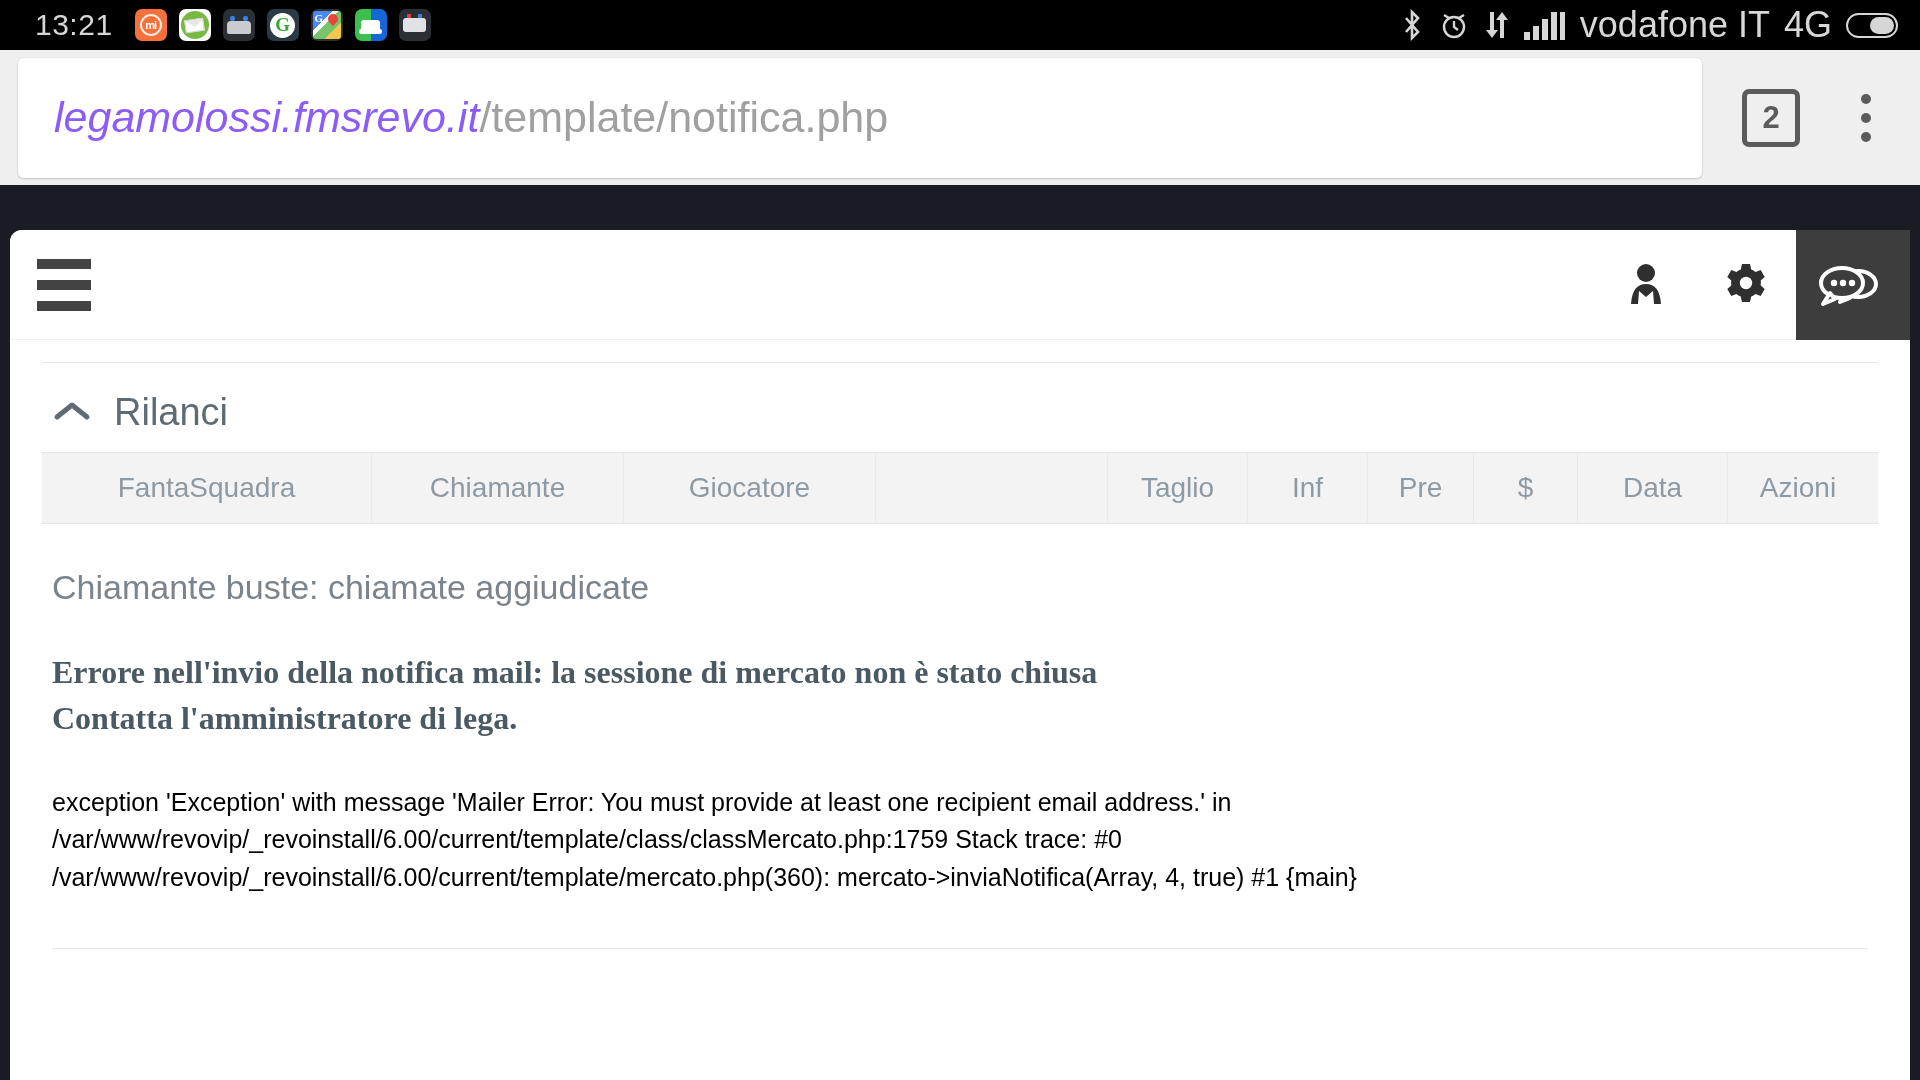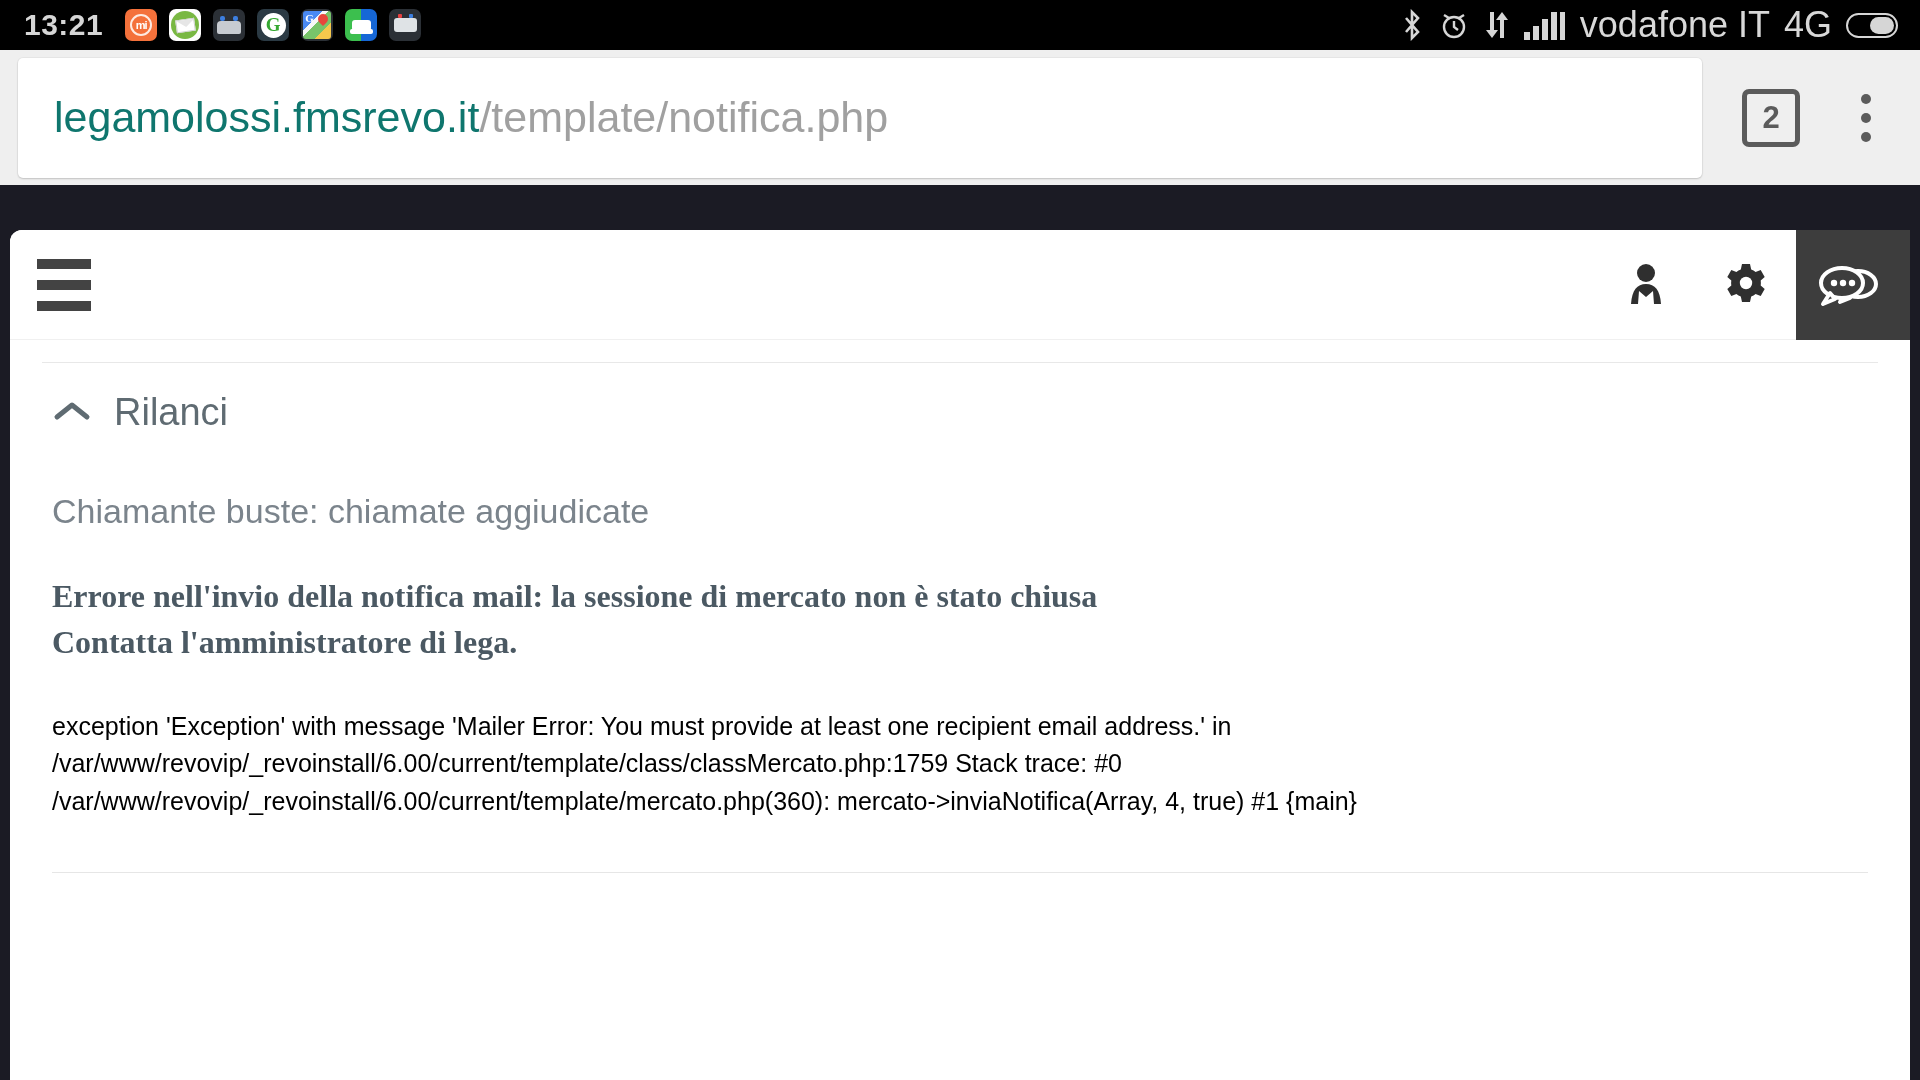--- a/index.html
+++ b/index.html
@@ -12,22 +12,22 @@
 
   
   .statusbar {
     position: absolute; top: 0; left: 0;
     width: 1920px; height: 50px;
     background: #000;
     display: flex; align-items: center;
     padding: 0 22px 0 24px;
   }
   .clock {
-    color: #d6d6d6; font-size: 30px; font-weight: bold;
-    letter-spacing: 0.5px; margin-right: 22px;
+    color: #d6d6d6; font-size: 30px; font-weight: normal;
+    letter-spacing: 0.5px; margin-right: 22px; margin-left: 11px;
   }
   .notif-icons { display: flex; align-items: center; gap: 12px; }
   .napp {
     width: 32px; height: 32px; border-radius: 7px;
     display: flex; align-items: center; justify-content: center;
     font-size: 19px; font-weight: bold; color: #fff; overflow: hidden;
     position: relative;
   }
   .napp-mi { background: #f4713b; }
   .napp-mi .mi-ring {
@@ -133,21 +133,21 @@
     padding: 0 18px;
   }
   .urlbox {
     flex: 1; height: 120px; background: #fff;
     border-radius: 5px; display: flex; align-items: center;
     padding: 0 24px 0 36px;
     box-shadow: 0 1px 2px rgba(0,0,0,.16), 0 0 0 1px rgba(0,0,0,.03);
     overflow: hidden;
   }
   .url { font-size: 43px; white-space: nowrap; font-weight: 400; }
-  .url .host { color: #0f766e; }
+  .url .host { color: #8b5cf6; font-style: italic; }
   .url .path { color: #a0a0a0; }
   .tabcount {
     width: 58px; height: 58px; margin-left: 40px;
     border: 5px solid #5b5b5b; border-radius: 7px;
     display: flex; align-items: center; justify-content: center;
     color: #5b5b5b; font-size: 31px; font-weight: bold;
   }
   .kebab {
     width: 60px; margin-left: 36px; margin-right: 6px;
     display: flex; flex-direction: column; align-items: center; gap: 9px;
@@ -367,20 +367,32 @@
 
       <div class="section-head">
         <span class="chev">
           <svg width="40" height="26" viewBox="0 0 40 26" fill="none" stroke="#5f6b72" stroke-width="5" stroke-linecap="round" stroke-linejoin="round">
             <path d="M5 19 L20 7 L35 19"></path>
           </svg>
         </span>
         <span class="section-title">Rilanci</span>
       </div>
 
+      <div class="thead">
+        <div class="th c1">FantaSquadra</div>
+        <div class="th c2">Chiamante</div>
+        <div class="th c3">Giocatore</div>
+        <div class="th c4"></div>
+        <div class="th c5">Taglio</div>
+        <div class="th c6">Inf</div>
+        <div class="th c7">Pre</div>
+        <div class="th c8">$</div>
+        <div class="th c9">Data</div>
+        <div class="th c10">Azioni</div>
+      </div>
 
       <div class="para-muted">Chiamante buste: chiamate aggiudicate</div>
 
       <div class="para-bold">
         <div>Errore nell'invio della notifica mail: la sessione di mercato non è stato chiusa</div>
         <div>Contatta l'amministratore di lega.</div>
       </div>
 
       <div class="para-trace">exception 'Exception' with message 'Mailer Error: You must provide at least one recipient email address.' in /var/www/revovip/_revoinstall/6.00/current/template/class/classMercato.php:1759 Stack trace: #0 /var/www/revovip/_revoinstall/6.00/current/template/mercato.php(360): mercato-&gt;inviaNotifica(Array, 4, true) #1 {main}</div>
 

